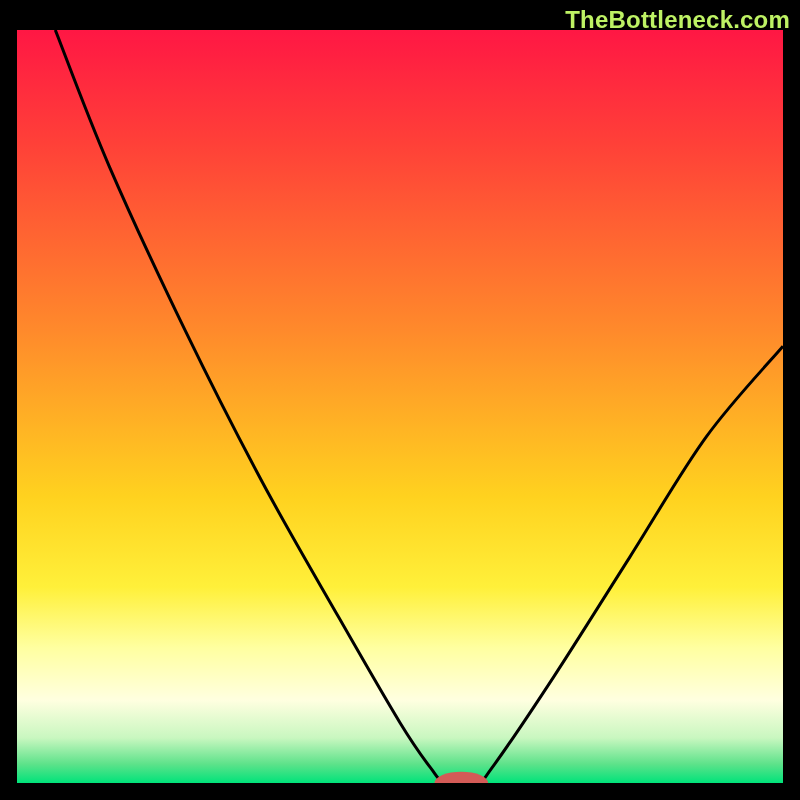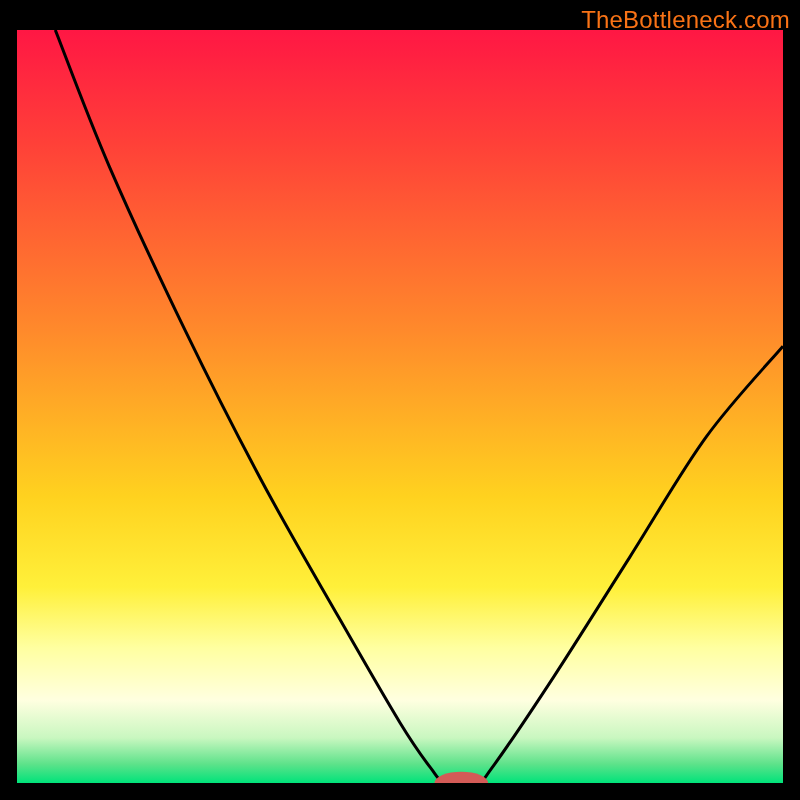--- a/index.html
+++ b/index.html
@@ -13,23 +13,23 @@
   .stage {
     position: relative;
     width: 800px;
     height: 800px;
     background: #000;
   }
   .watermark {
     position: absolute;
     top: 6px;
     right: 10px;
-    color: #f97316;
+    color: #bef264;
     font-size: 24px;
-    font-weight: 400;
+    font-weight: 700;
     letter-spacing: 0.2px;
     user-select: none;
   }
   svg {
     position: absolute;
     top: 0;
     left: 0;
   }
   .curve {
     stroke: #000;

